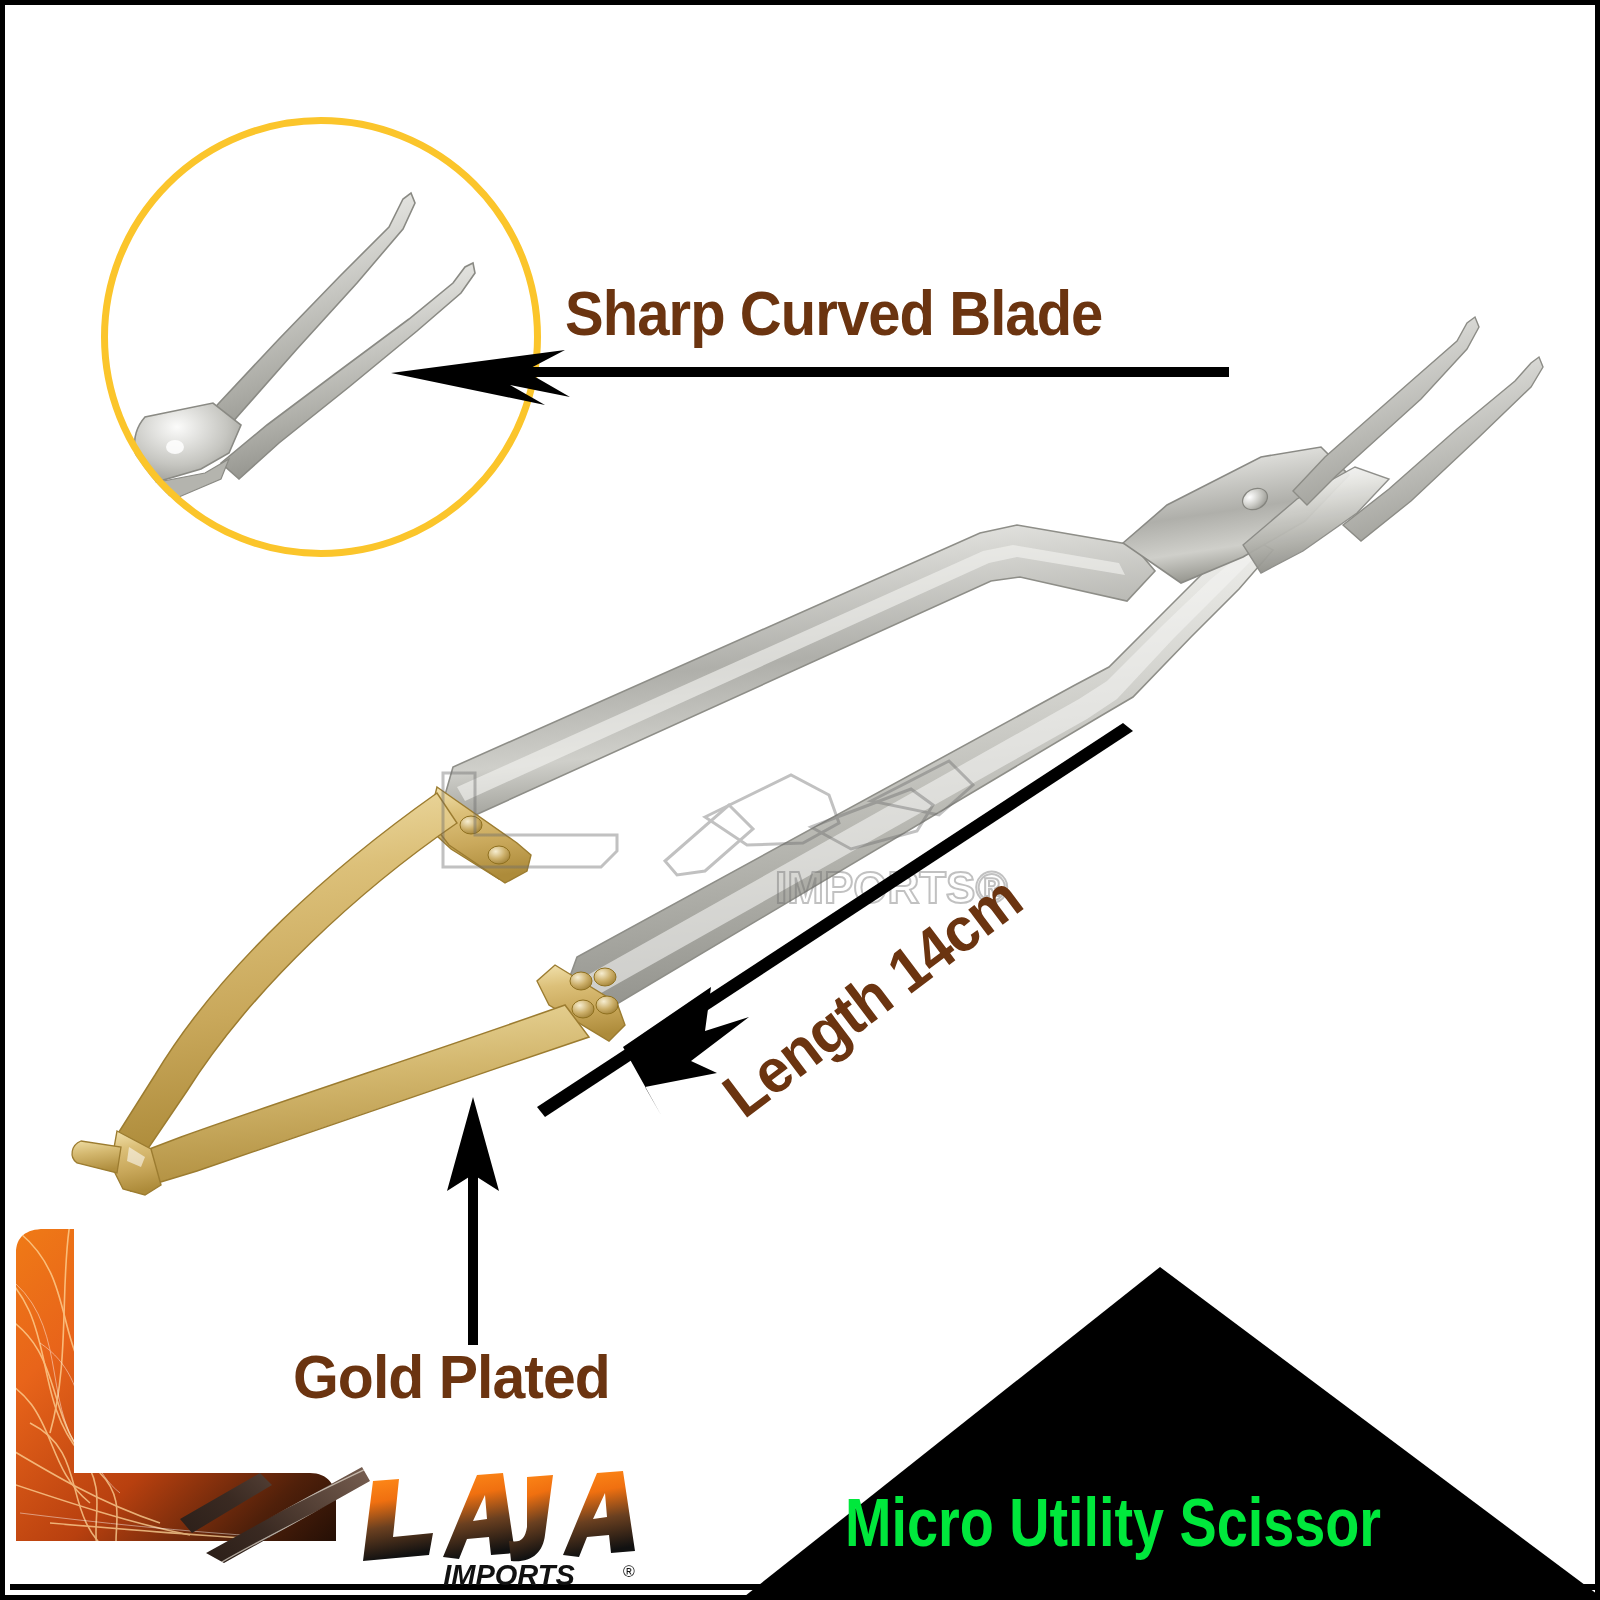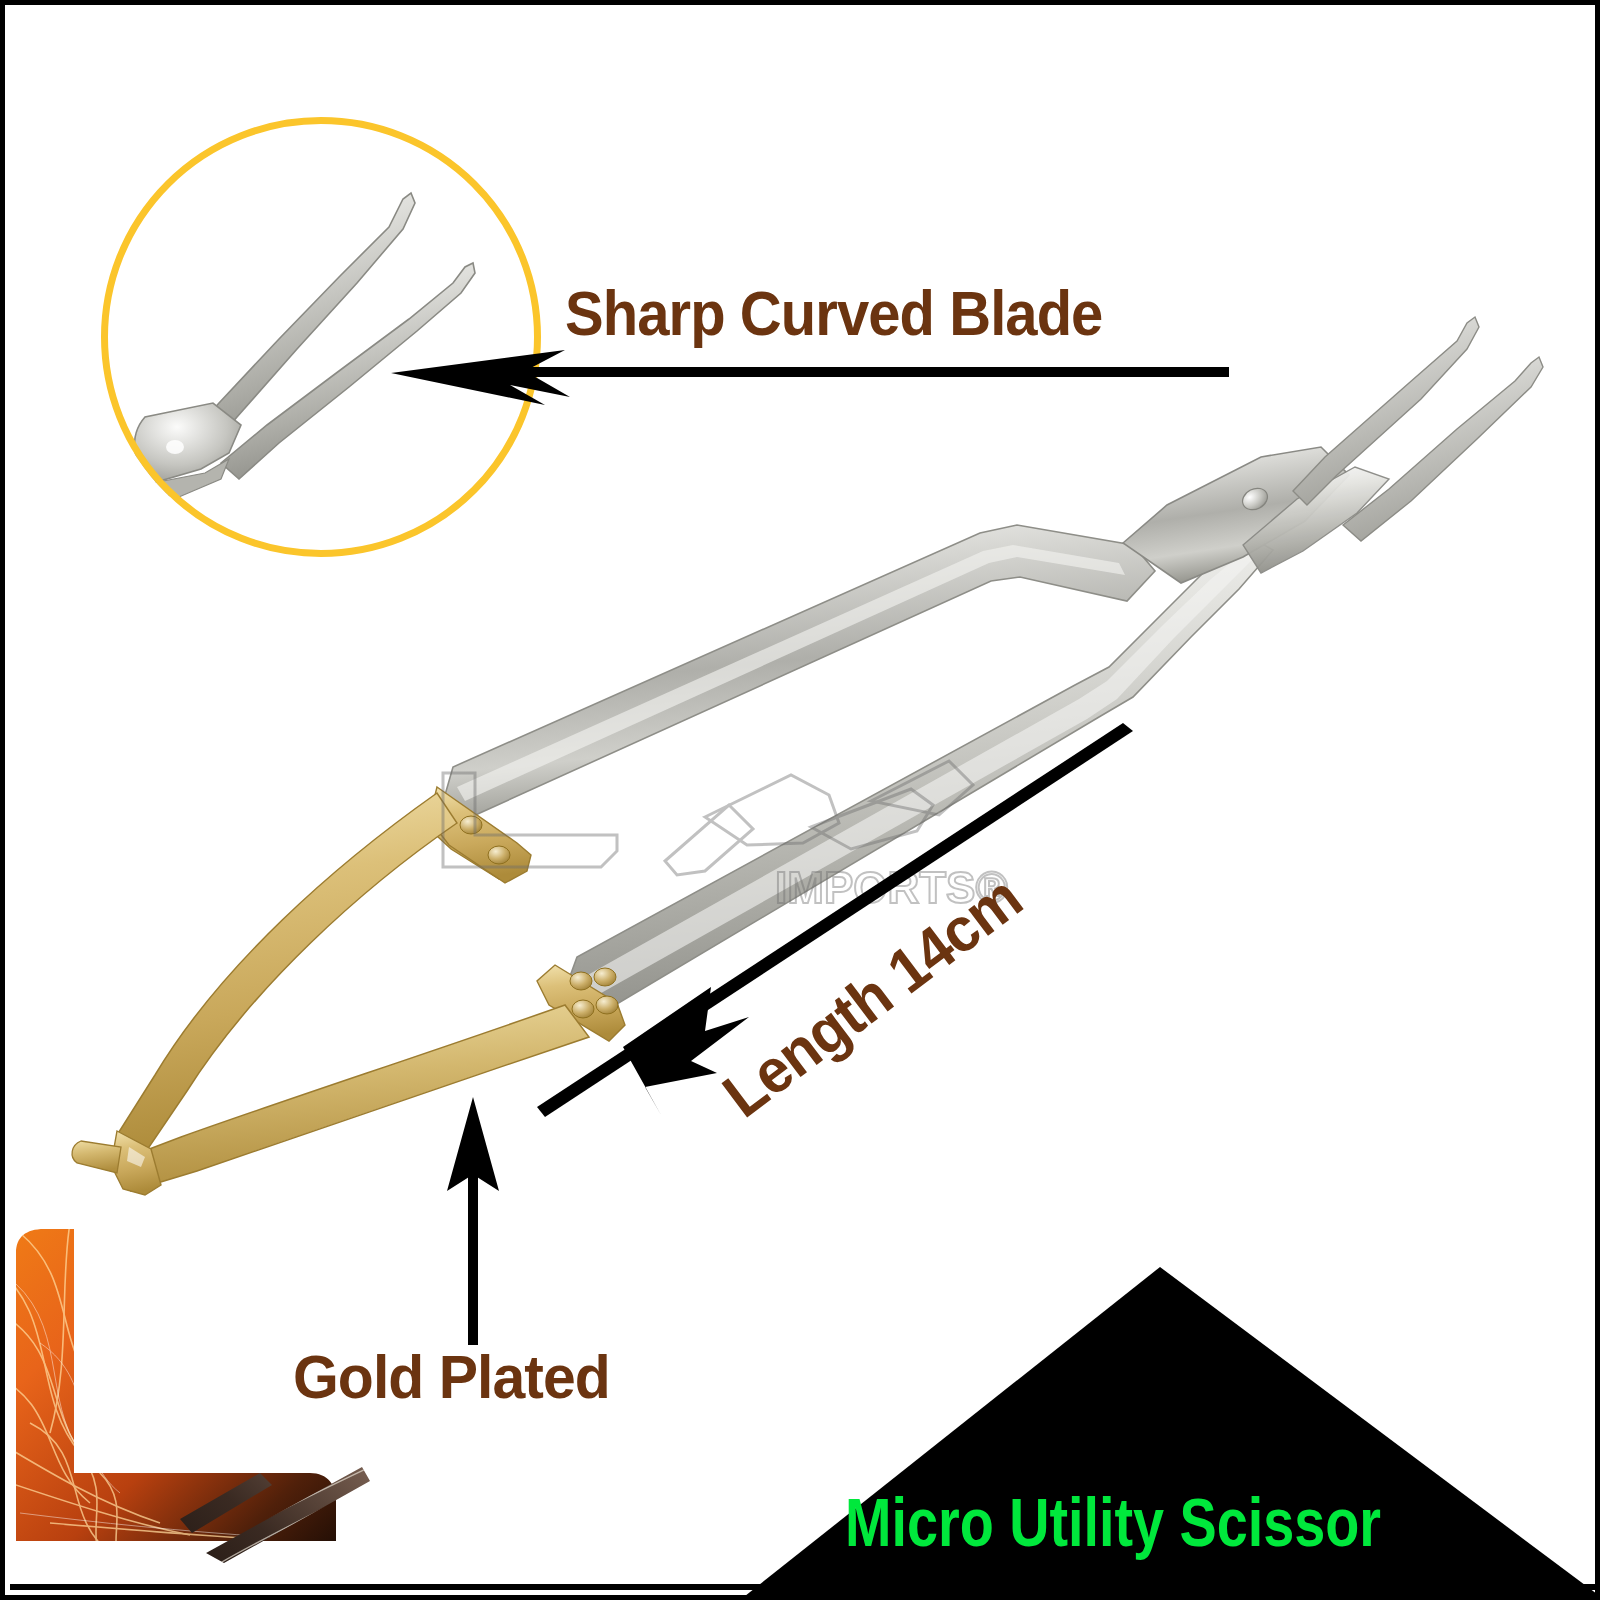--- a/index.html
+++ b/index.html
@@ -306,14 +306,41 @@
           <path d="M 150,340 C 210,300 270,270 360,230"></path>
           <path d="M 160,352 C 220,312 280,282 360,244"></path>
           <path d="M 170,330 C 230,296 290,262 360,226"></path>
           <path d="M 180,316 C 240,284 300,252 360,218"></path>
           <path d="M 200,346 C 250,316 310,288 360,262"></path>
         </g>
       </g>
     </svg>
   </div>
 
+  <div class="abs" id="laja-logo">
+    <svg viewBox="0 0 300 124" width="300" height="124" xmlns="http://www.w3.org/2000/svg">
+      <defs>
+        <linearGradient id="lajaG" x1="0" y1="0" x2="0.15" y2="1">
+          <stop offset="0%" stop-color="#FF8A18"></stop>
+          <stop offset="30%" stop-color="#F07010"></stop>
+          <stop offset="62%" stop-color="#6B4020"></stop>
+          <stop offset="100%" stop-color="#111111"></stop>
+        </linearGradient>
+      </defs>
+      <g fill="url(#lajaG)">
+
+        <path d="M 16,14 L 42,12 L 36,70 L 76,66 L 72,88 L 6,94 Z"></path>
+
+        <path d="M 86,90 L 120,8 L 146,6 L 158,86 L 134,88 L 132,70 L 110,72 L 102,92 Z
+                 M 116,54 L 130,52 L 128,28 Z"></path>
+
+        <path d="M 170,10 L 196,8 L 188,68 C 186,86 174,96 154,94 L 152,74
+                 C 164,76 168,72 170,60 Z"></path>
+
+        <path d="M 206,88 L 240,6 L 266,4 L 278,84 L 254,86 L 252,68 L 230,70 L 222,90 Z
+                 M 236,52 L 250,50 L 248,26 Z"></path>
+      </g>
+      <text x="152" y="118" text-anchor="middle" font-family="'Liberation Sans',sans-serif" font-size="29" font-weight="bold" font-style="italic" fill="#111111">IMPORTS</text>
+      <text x="266" y="110" font-family="'Liberation Sans',sans-serif" font-size="16" fill="#111111">®</text>
+    </svg>
+  </div>
 
 </div>
 
 </body></html>

